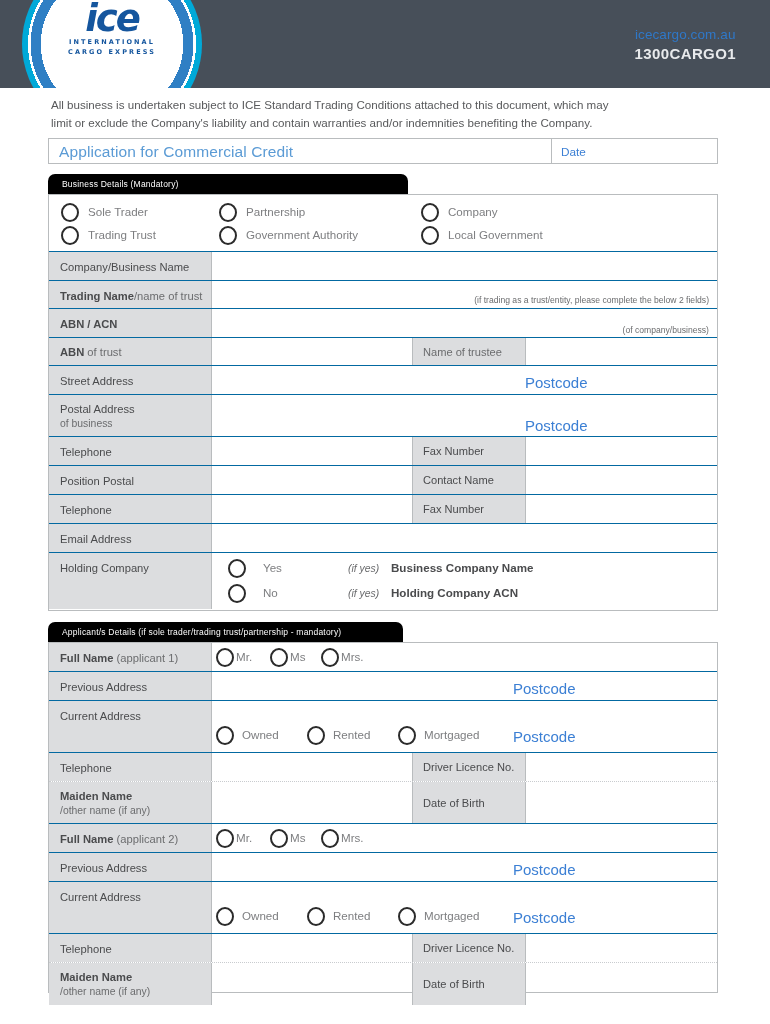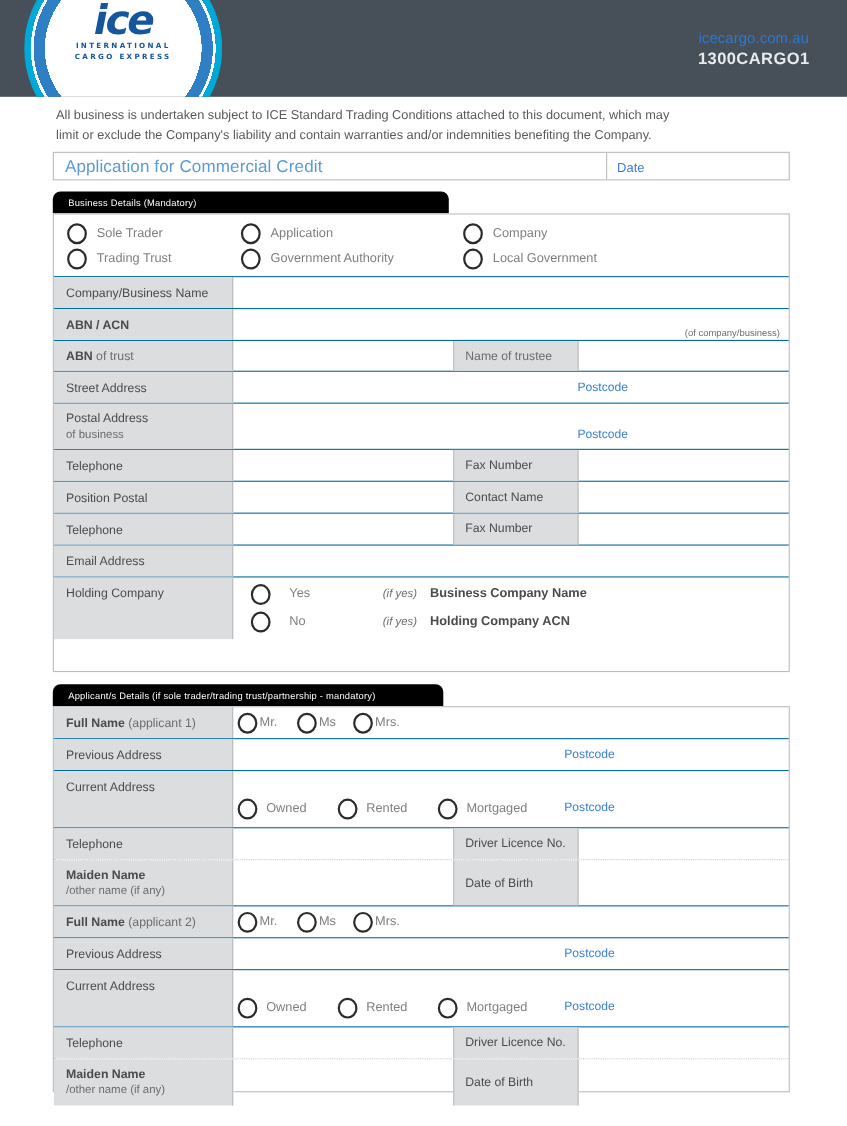--- a/index.html
+++ b/index.html
@@ -122,21 +122,21 @@
     font-size:11.1px; color:#4a4b4d;
   }
   .subcell.light .st { color:#6b6c6e; }
 
   .hint {
     position:absolute; right:8px;
     font-size:8.6px; color:#6b6c6e; font-style:normal;
   }
   .postcode {
     position:absolute;
-    font-size:11px; color:#3b7fd4;
+    font-size:15px; color:#3b7fd4;
   }
 
   
   .radio {
     position:absolute;
     width:18px; height:19px; border-radius:50%;
     border:2px solid #2b2b2b; background:#fff;
   }
   .rl {
     position:absolute;
@@ -175,39 +175,46 @@
 </div>
 
 <div class="sectab" style="left:48px; top:174px; width:360px;">Business Details (Mandatory)</div>
 
 <div class="tbl" style="left:48px; top:194px; width:670px; height:417px;">
 
   <div class="row" style="height:57px;">
     <div class="radio" style="left:12px; top:8px;"></div>
     <div class="rl" style="left:39px; top:10px;">Sole Trader</div>
     <div class="radio" style="left:170px; top:8px;"></div>
-    <div class="rl" style="left:197px; top:10px;">Application</div>
+    <div class="rl" style="left:197px; top:10px;">Partnership</div>
     <div class="radio" style="left:372px; top:8px;"></div>
     <div class="rl" style="left:399px; top:10px;">Company</div>
 
     <div class="radio" style="left:12px; top:31px;"></div>
     <div class="rl" style="left:39px; top:33px;">Trading Trust</div>
     <div class="radio" style="left:170px; top:31px;"></div>
     <div class="rl" style="left:197px; top:33px;">Government Authority</div>
     <div class="radio" style="left:372px; top:31px;"></div>
     <div class="rl" style="left:399px; top:33px;">Local Government</div>
   </div>
 
   <div class="row" style="height:29px;">
     <div class="lbl plain">
       <div class="lt" style="top:8px;"><span>Company/Business Name</span></div>
     </div>
     <div style="position:absolute;left:164px;top:0;right:0;height:100%;"></div>
   </div>
 
+  <div class="row" style="height:28px;">
+    <div class="lbl">
+      <div class="lt" style="top:8px;"><span>Trading Name</span><span class="norm">/name of trust</span></div>
+    </div>
+    <div style="position:absolute;left:164px;top:0;right:0;height:100%;"></div>
+    <div class="hint" style="top:14px;">(if trading as a trust/entity, please complete the below 2 fields)</div>
+  </div>
 
   <div class="row" style="height:29px;">
     <div class="lbl">
       <div class="lt" style="top:8px;"><span>ABN / ACN</span></div>
     </div>
     <div style="position:absolute;left:164px;top:0;right:0;height:100%;"></div>
     <div class="hint" style="top:16px;">(of company/business)</div>
   </div>
 
   <div class="row" style="height:28px;">

